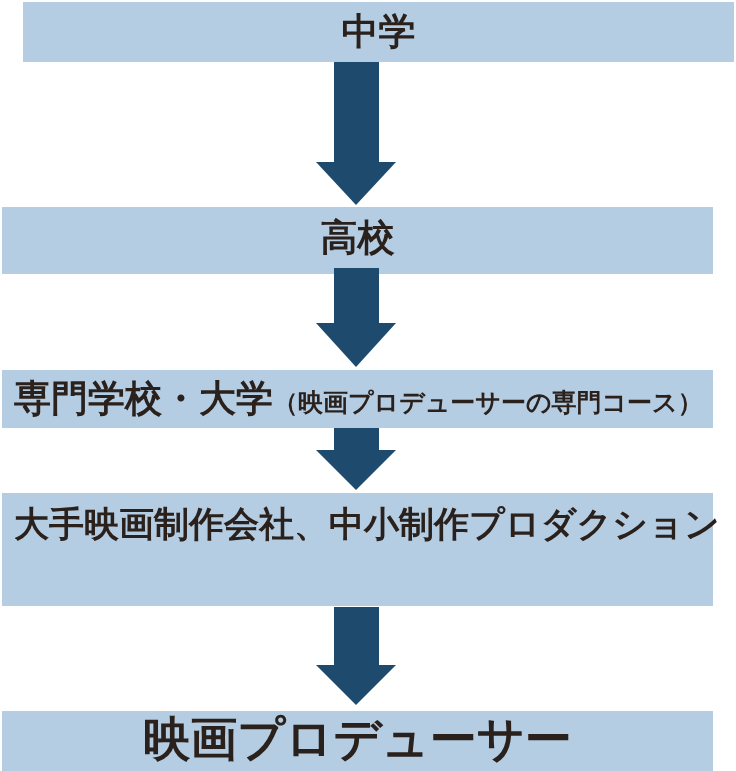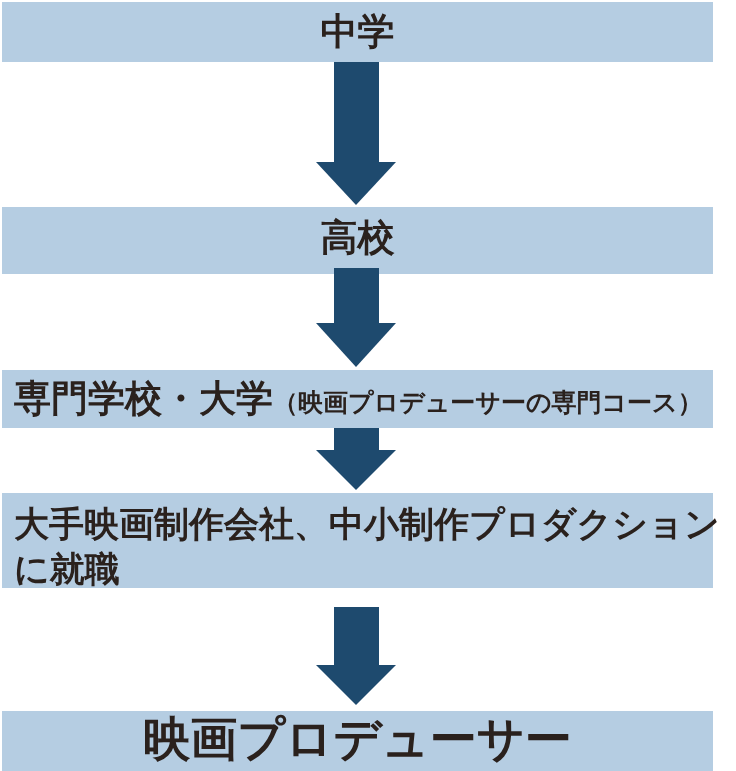--- a/index.html
+++ b/index.html
@@ -19,25 +19,25 @@
   }
   .block {
     position: absolute;
     left: 2px;
     width: 711px;
     background: var(--block-bg, #b5cde2);
     box-sizing: border-box;
     white-space: nowrap;
   }
   .block.centered { text-align: center; }
-  .b1 { top: 2px;   height: 60px;  line-height: 60px;  font-size: 37px; }
+  .b1 { top: 2px;   height: 60px;  line-height: 60px;  font-size: 37px; margin-left: 21px; }
   .b2 { top: 207px; height: 67px;  line-height: 61px;  font-size: 37px; }
   .b3 { top: 370px; height: 58px;  line-height: 58px;  font-size: 37px; padding-left: 12px; }
   .b3 .note { font-size: 25px; }
-  .b4 { top: 493px; height: 95px; font-size: 35px; line-height: 45px; padding: 9px 12px 0 12px; }
+  .b4 { top: 493px; height: 113px; font-size: 35px; line-height: 45px; padding: 9px 12px 0 12px; }
   .b5 { top: 711px; height: 60px;  line-height: 56px;  font-size: 47px; }
 
   .arrow {
     position: absolute;
     left: 316px;
     width: 80px;
   }
   .arrow .shaft {
     width: 45px;
     margin: 0 auto;
@@ -83,21 +83,20 @@
     <span>専門学校・大学</span><span class="note">（映画プロデューサーの専門コース）</span>
   </div>
 
   <div class="arrow a3">
     <div class="shaft"></div>
     <div class="head"></div>
   </div>
 
   <div class="block b4">
     <div>大手映画制作会社、中小制作プロダクション</div>
-    <div>に就職</div>
   </div>
 
   <div class="arrow a4">
     <div class="shaft"></div>
     <div class="head"></div>
   </div>
 
   <div class="block b5 centered">
     <span>映画プロデューサー</span>
   </div>

